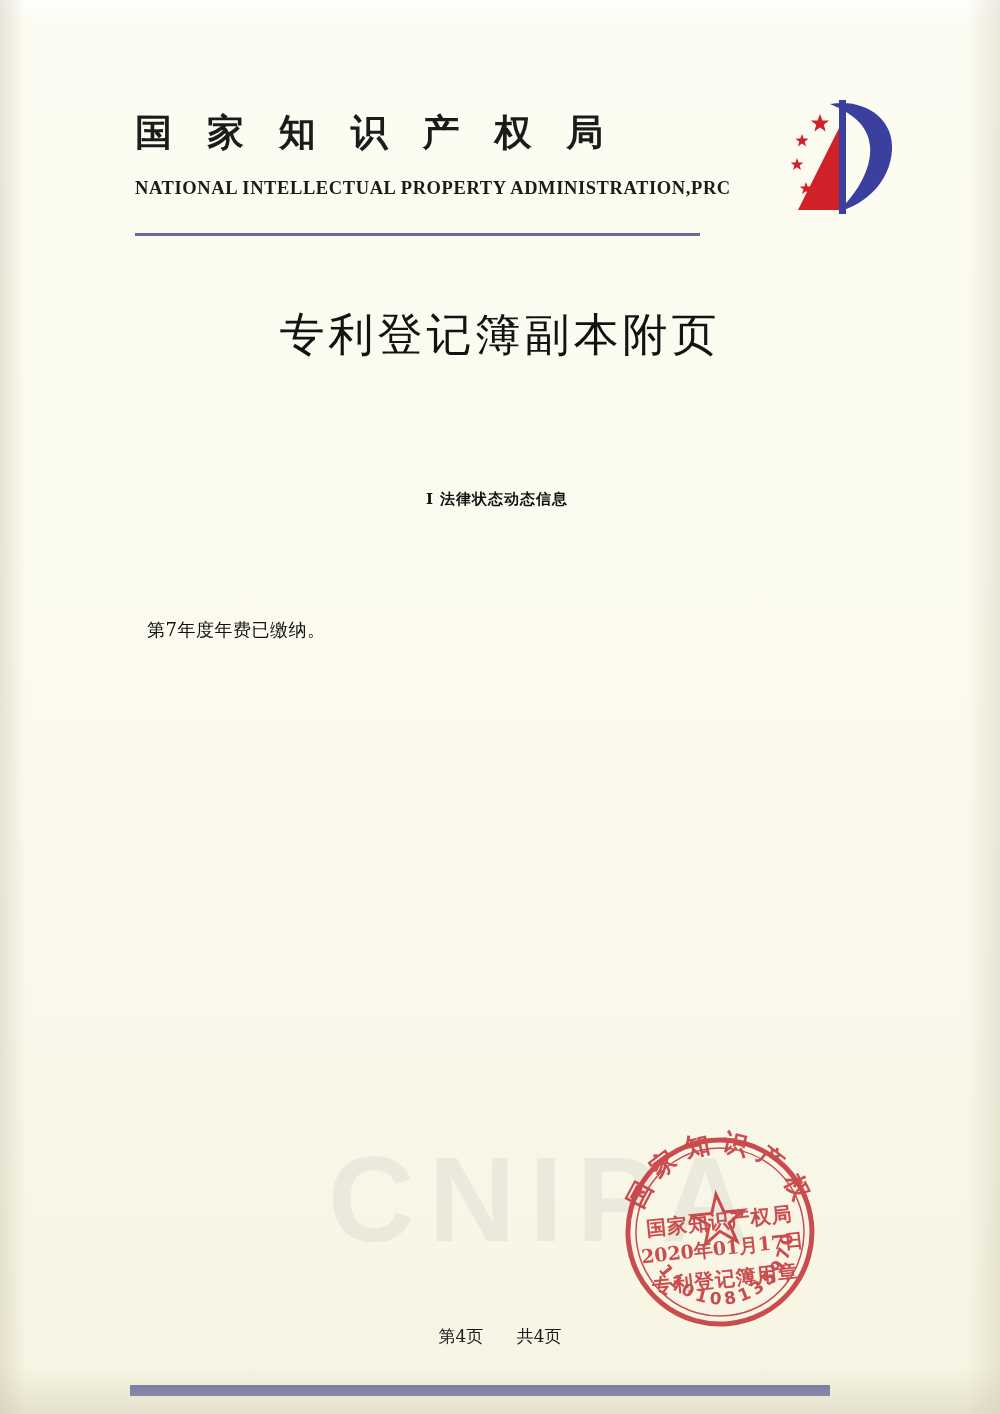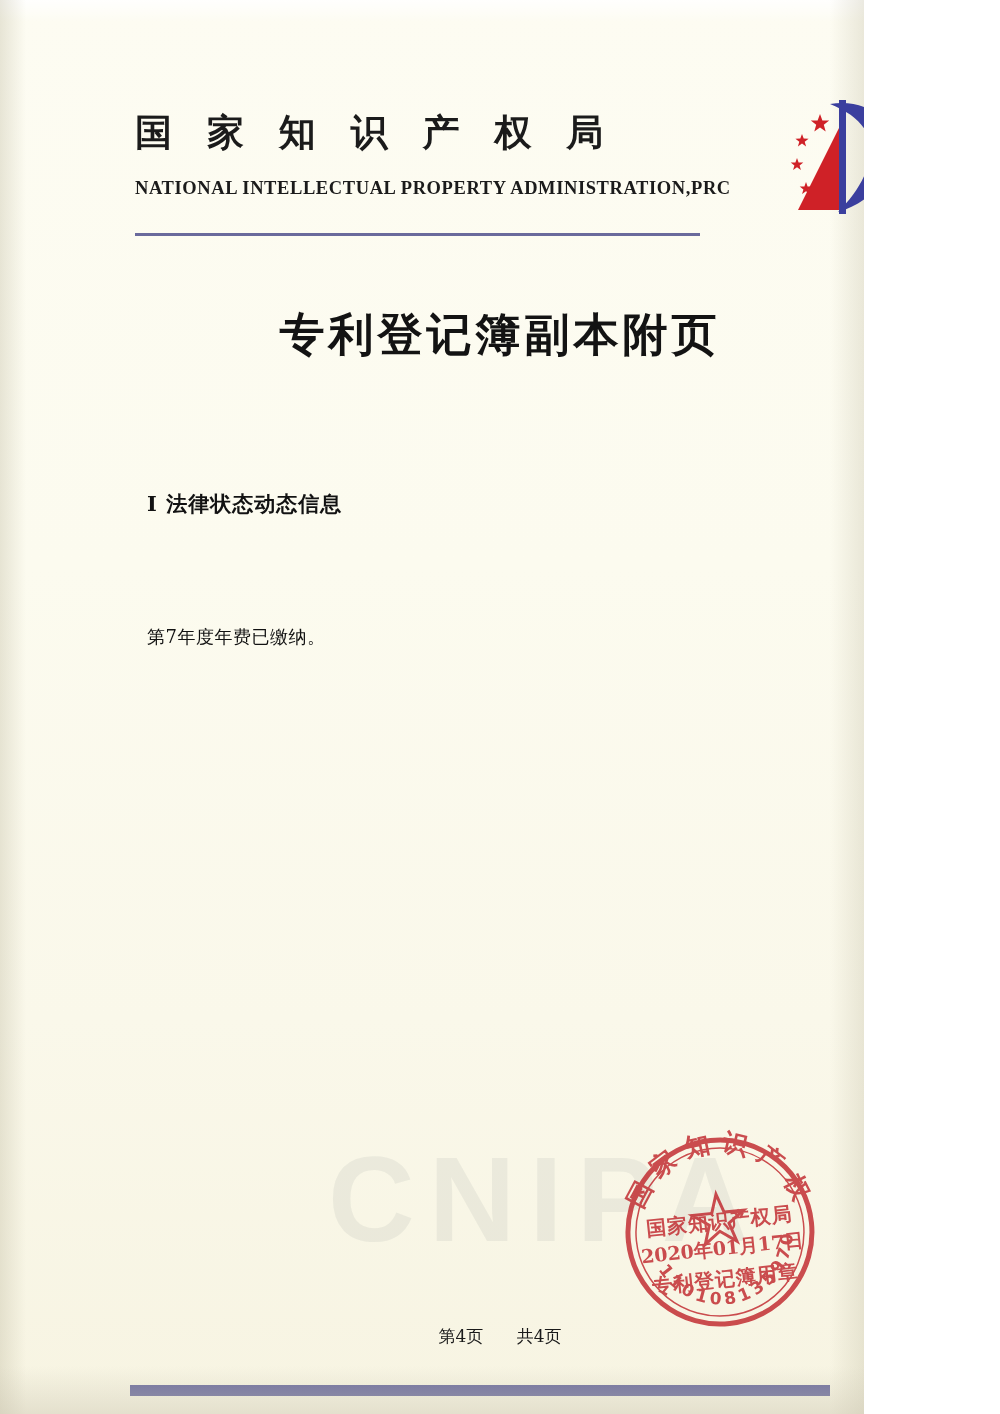--- a/index.html
+++ b/index.html
@@ -5,21 +5,21 @@
   html, body {
     margin: 0;
     padding: 0;
     background: #ffffff;
   }
   body {
     font-family: "Liberation Serif", serif;
   }
   .page {
     position: relative;
-    width: 864px;
+    width: 1000px;
     height: 1414px;
     background:
       linear-gradient(180deg, #fdfcf2 0%, #fcfbef 40%, #faf8ea 72%, #f7f4e2 100%);
     overflow: hidden;
   }
   
   .paper-edge-left {
     position: absolute;
     left: 0; top: 0; bottom: 0;
     width: 26px;
@@ -85,21 +85,21 @@
 
   
   .doc-title {
     position: absolute;
     top: 305px;
     left: 0;
     width: 1000px;
     text-align: center;
     font-family: "DejaVu Serif", serif;
     font-size: 45px;
-    font-weight: 700;
+    font-weight: 400;
     letter-spacing: 4px;
     color: #131313;
   }
 
   
   .idrow {
     position: absolute;
     top: 393px;
     left: 145px;
     width: 680px;
@@ -112,27 +112,27 @@
   .idrow .cert-no { letter-spacing: 0.2px; }
 
   
   .section {
     position: absolute;
     left: 147px;
     width: 700px;
   }
   .sec-heading {
     font-family: "DejaVu Serif", serif;
-    font-size: 21px;
+    font-size: 15px;
     font-weight: 700;
     color: #121212;
     letter-spacing: 1px;
+    text-align: center;
   }
   .sec-body {
-    margin-top: 7px;
     font-family: "DejaVu Serif", serif;
     font-size: 18px;
     color: #121212;
     letter-spacing: 0.5px;
   }
   #sec-1 { top: 490px; }
   #sec-2 { top: 618px; }
   #sec-3 { top: 738px; }
 
   

